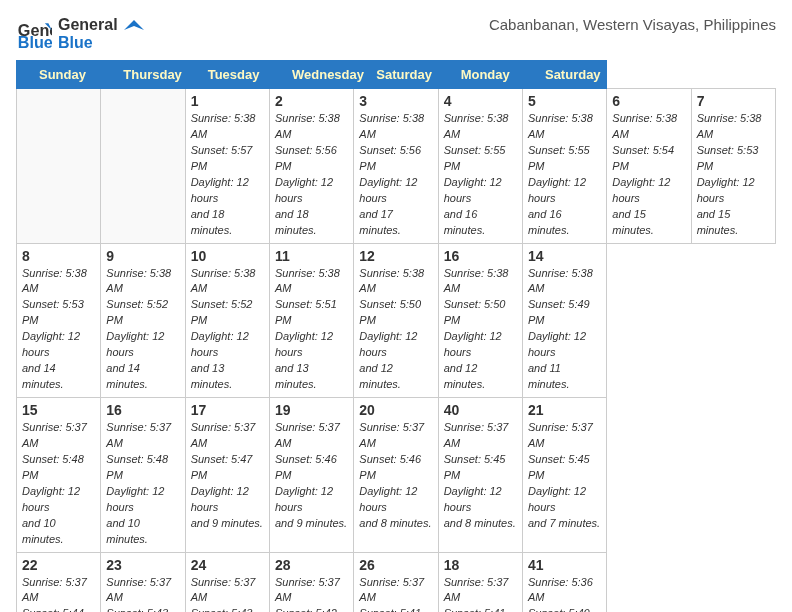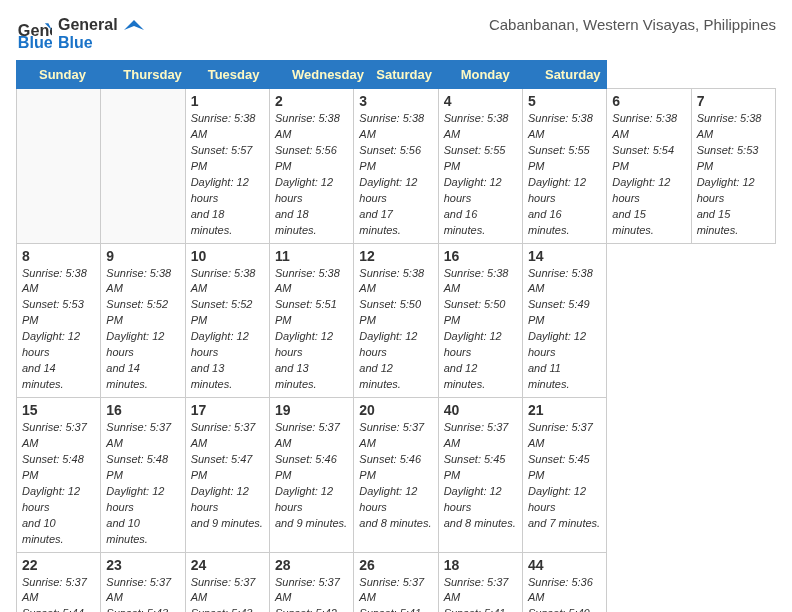--- a/index.html
+++ b/index.html
@@ -227,18 +227,18 @@
         </td>
         <td>
           <span class="day-num">26</span>
           <div class="day-detail">Sunrise: 5:37 AM<br>Sunset: 5:41 PM<br>Daylight: 12 hours<br>and 4 minutes.</div>
         </td>
         <td>
           <span class="day-num">18</span>
           <div class="day-detail">Sunrise: 5:37 AM<br>Sunset: 5:41 PM<br>Daylight: 12 hours<br>and 4 minutes.</div>
         </td>
         <td>
-          <span class="day-num">44</span>
+          <span class="day-num">41</span>
           <div class="day-detail">Sunrise: 5:36 AM<br>Sunset: 5:40 PM<br>Daylight: 12 hours<br>and 3 minutes.</div>
         </td>
       </tr>
     </tbody>
 </table>
 
 </body></html>

